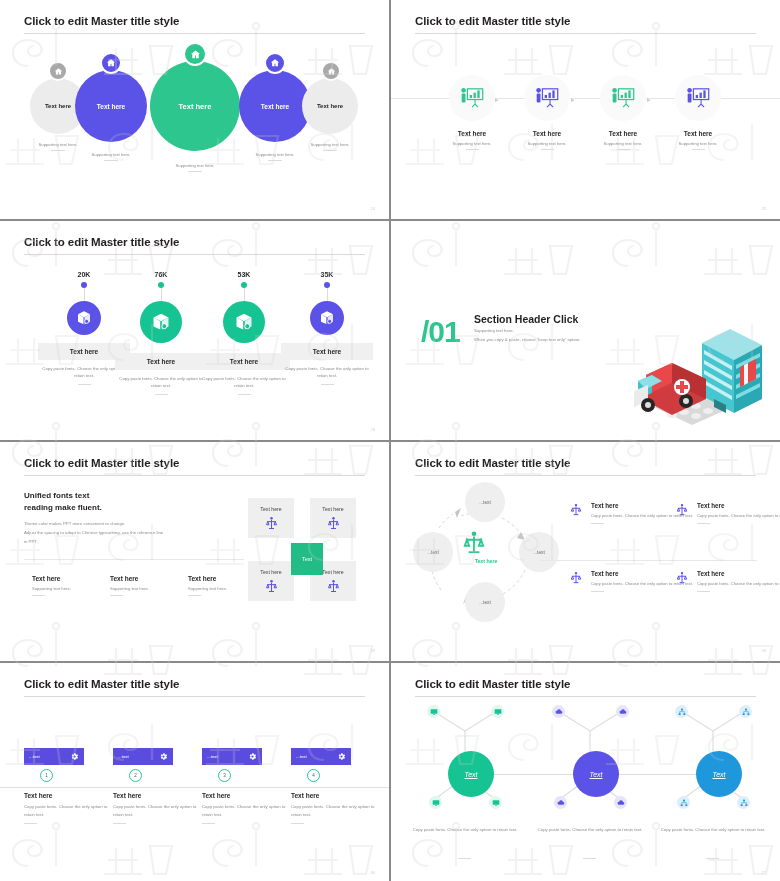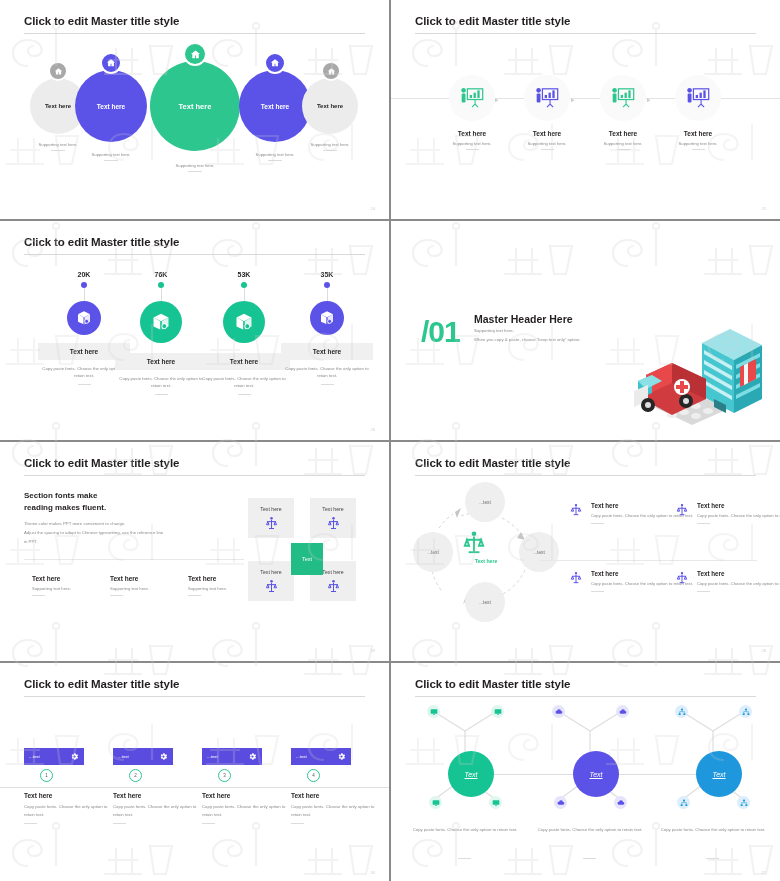--- a/index.html
+++ b/index.html
@@ -393,21 +393,21 @@
       <div class="s3-chip" style="margin-top:8px;">Text here</div>
       <div class="s3-body">Copy paste fonts. Choose the only option to retain text.</div>
       <i class="s3-dash"></i>
     </div>
 
     <div class="pagenum">26</div>
   </div>
 
   <div class="slide">
     <div class="s4-num">/01</div>
-    <div class="s4-head">Master Header Here</div>
+    <div class="s4-head">Section Header Click</div>
     <div class="s4-sub">Supporting text here.</div>
     <div class="s4-sub2">When you copy &amp; paste, choose "keep text only" option.</div>
 
     <div style="position:absolute; right:8px; bottom:10px;">
       <svg width="140" height="135" viewBox="0 0 140 135">
 
         <polygon points="22,112 58,96 96,114 60,130" fill="#d9d9d9"></polygon>
         <g fill="#eee">
           <ellipse cx="40" cy="110" rx="5" ry="3"></ellipse>
             <ellipse cx="52" cy="105" rx="5" ry="3"></ellipse>
@@ -452,22 +452,22 @@
       </svg>
     </div>
     <div class="pagenum"></div>
   </div>
 
   <div class="slide">
     <div class="s-title">Click to edit Master title style</div>
     <div class="s-rule"></div>
 
     <div class="s5-h">
-      <span>Section fonts make</span><br>
-      <span>reading makes fluent.</span>
+      <span>Unified fonts text</span><br>
+      <span>reading make fluent.</span>
     </div>
     <div class="s5-b">
       <span>Theme color makes PPT more convenient to change.</span><br>
       <span>Adjust the spacing to adapt to Chinese typesetting, use the reference line</span><br>
       <span>in PPT.</span>
     </div>
     <div class="s5-div"></div>
 
     <div class="s5-cell" style="left:32px; top:133px;">
       <div class="h">Text here</div>

